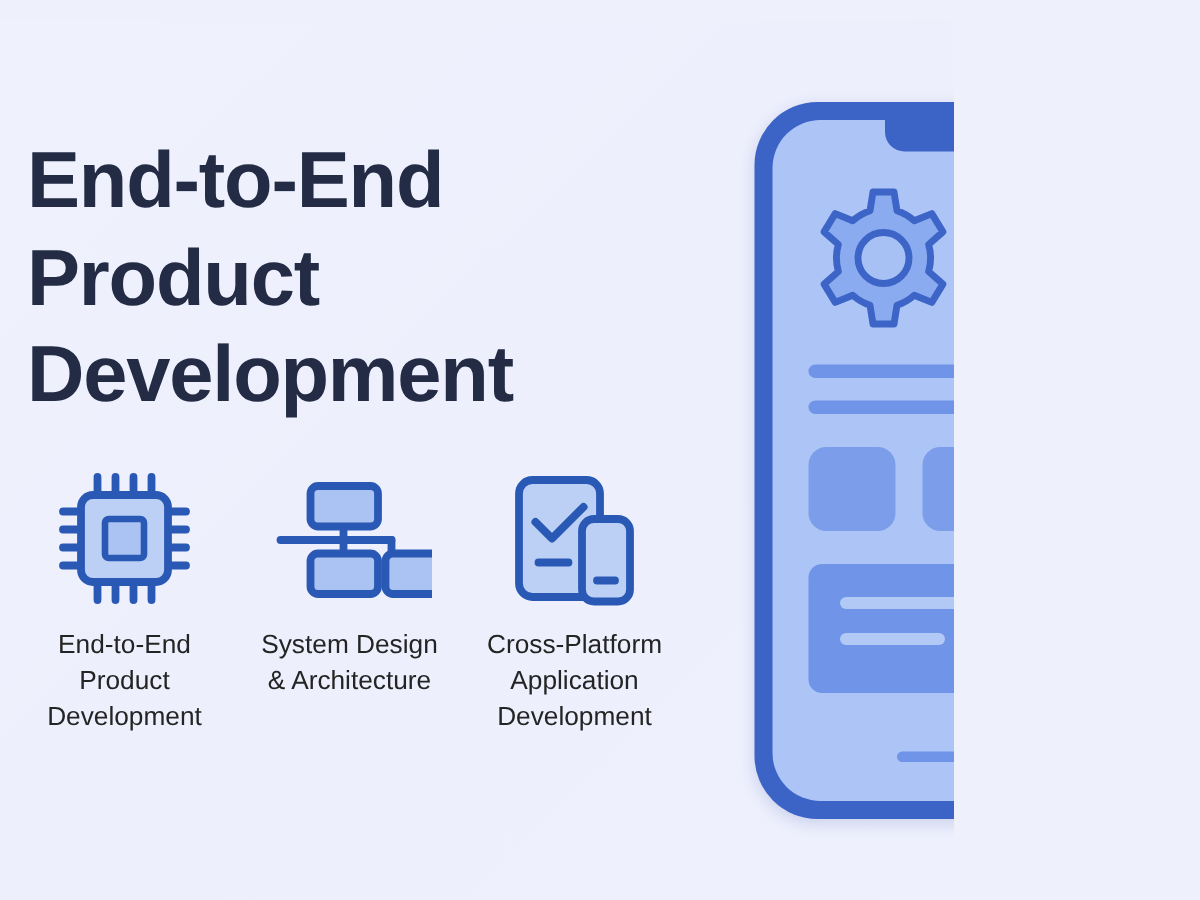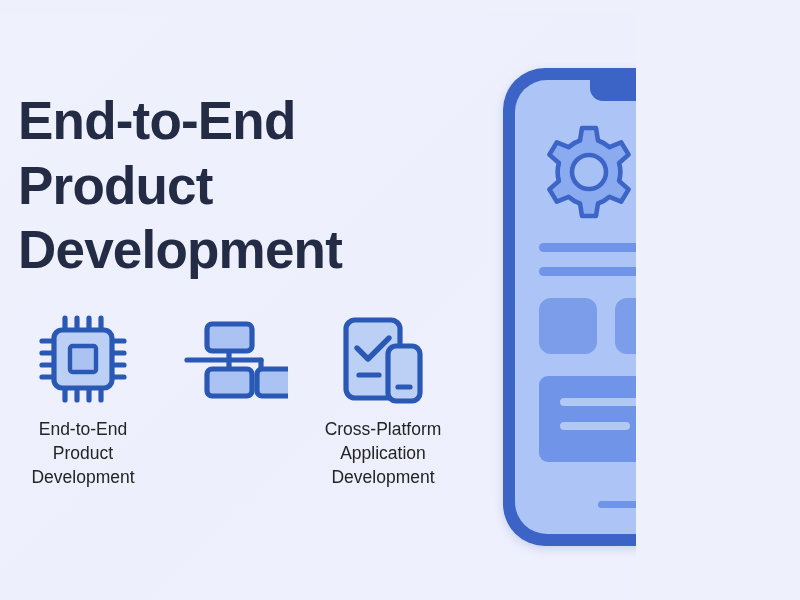--- a/index.html
+++ b/index.html
@@ -231,20 +231,22 @@
             <line x1="83" y1="47" x2="83" y2="57"></line>
           </g>
 
           <rect x="29" y="11" width="45" height="27" rx="5" fill="#aac3f2" stroke="#2a59b5" stroke-width="5.2"></rect>
 
           <rect x="29" y="56" width="45" height="27" rx="5" fill="#aac3f2" stroke="#2a59b5" stroke-width="5.2"></rect>
 
           <rect x="79" y="56" width="38" height="27" rx="5" fill="#aac3f2" stroke="#2a59b5" stroke-width="5.2"></rect>
         </svg>
       </div>
+      <div class="feature-label">System Design
+&amp; Architecture</div>
     </div>
 
     <div class="feature-item">
       <div class="feature-icon">
         <svg width="92" height="92" viewBox="0 0 92 92" aria-hidden="true">
 
           <rect x="9" y="7" width="54" height="78" rx="9" fill="#bcd0f6" stroke="#2a59b5" stroke-width="5.2"></rect>
 
           <polyline points="20,35 31,46 52,25" fill="none" stroke="#2a59b5" stroke-width="5.4" stroke-linecap="round" stroke-linejoin="round"></polyline>
 

